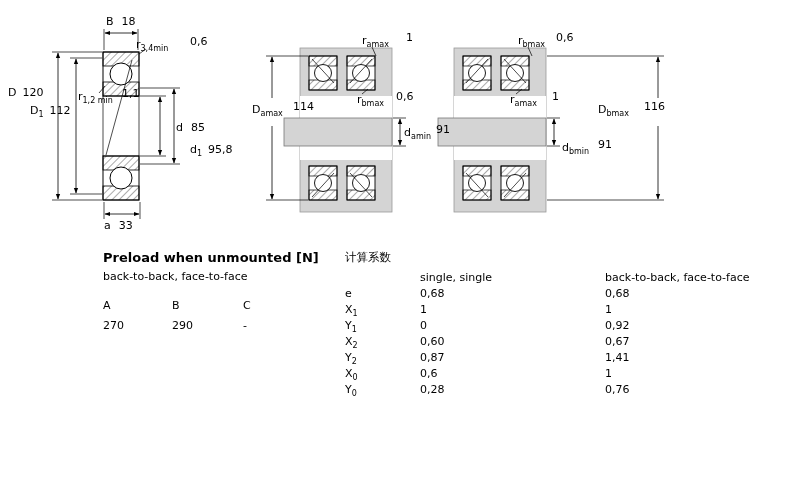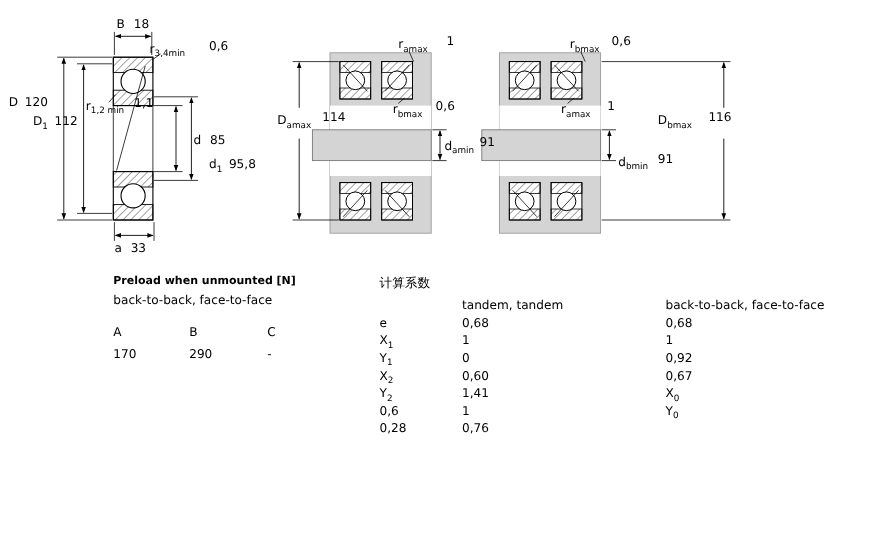--- a/index.html
+++ b/index.html
@@ -7,21 +7,21 @@
           font-family:"DejaVu Sans","Liberation Sans",sans-serif;color:#000;}
   svg{position:absolute;left:0;top:0;}
   svg text{font-family:"DejaVu Sans","Liberation Sans",sans-serif;font-size:11px;fill:#000;}
   svg .sub{font-size:8px;}
   .dim{stroke:#000;stroke-width:0.8;}
   .ext{stroke:#000;stroke-width:0.7;}
   .thin{stroke:#000;stroke-width:0.7;}
   .outline{fill:none;stroke:#000;stroke-width:1;}
 
   .preload{position:absolute;left:103px;top:250px;font-size:11px;}
-  .pl-title{font-weight:bold;font-size:10px;}
+  .pl-title{font-weight:bold;font-size:13px;}
   .pl-subtitle{margin-top:5px;}
   .pl-grid{display:grid;grid-template-columns:69px 71px 60px;margin-top:16px;row-gap:7px;}
 
   .factors{position:absolute;left:345px;top:250px;font-size:11px;}
   .f-title{font-size:11.5px;margin-bottom:6px;}
   .f-grid{display:grid;grid-template-columns:75px 185px 210px;grid-auto-rows:16px;align-items:baseline;}
   sub{font-size:8px;line-height:0;}
 </style>
 </head>
 <body>
@@ -182,50 +182,51 @@
   <text x="598" y="148">91</text>
 </svg>
 
 <div class="preload">
   <div class="pl-title">Preload when unmounted [N]</div>
   <div class="pl-subtitle">back-to-back, face-to-face</div>
   <div class="pl-grid">
     <span>A</span>
     <span>B</span>
     <span>C</span>
-    <span>170</span>
+    <span>270</span>
     <span>290</span>
     <span>-</span>
   </div>
 </div>
 
 <div class="factors">
   <div class="f-title">计算系数</div>
   <div class="f-grid">
     <div></div>
-    <div>tandem, tandem</div>
+    <div>single, single</div>
     <div>back-to-back, face-to-face</div>
 
     <div><span>e</span><sub></sub></div>
     <div>0,68</div>
     <div>0,68</div>
 
     <div><span>X</span><sub>1</sub></div>
     <div>1</div>
     <div>1</div>
 
     <div><span>Y</span><sub>1</sub></div>
     <div>0</div>
     <div>0,92</div>
 
     <div><span>X</span><sub>2</sub></div>
     <div>0,60</div>
     <div>0,67</div>
 
     <div><span>Y</span><sub>2</sub></div>
+    <div>0,87</div>
     <div>1,41</div>
 
     <div><span>X</span><sub>0</sub></div>
     <div>0,6</div>
     <div>1</div>
 
     <div><span>Y</span><sub>0</sub></div>
     <div>0,28</div>
     <div>0,76</div>
   </div>

